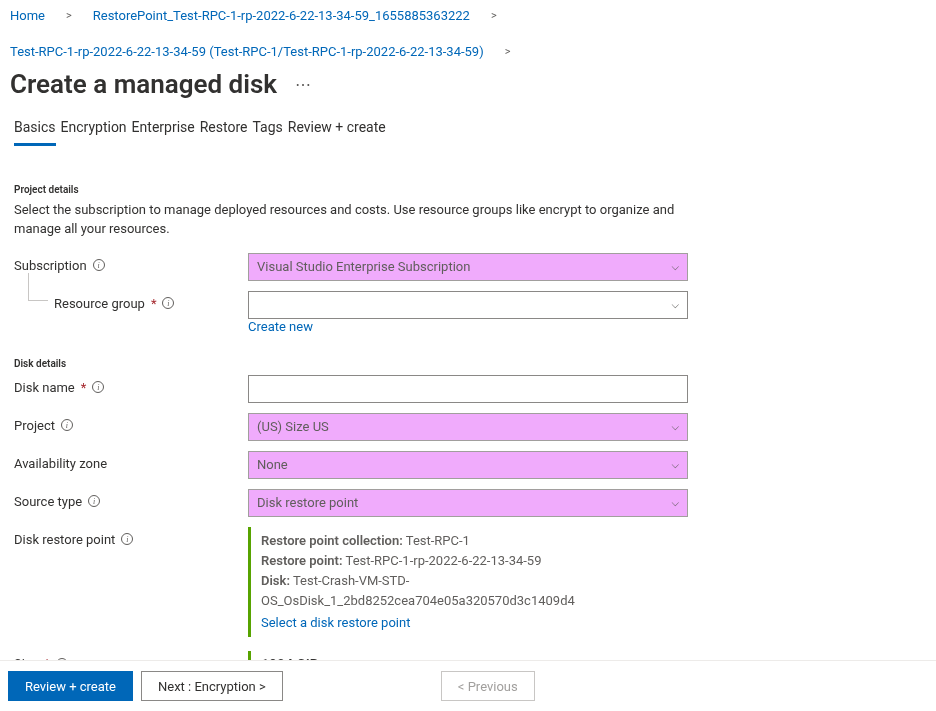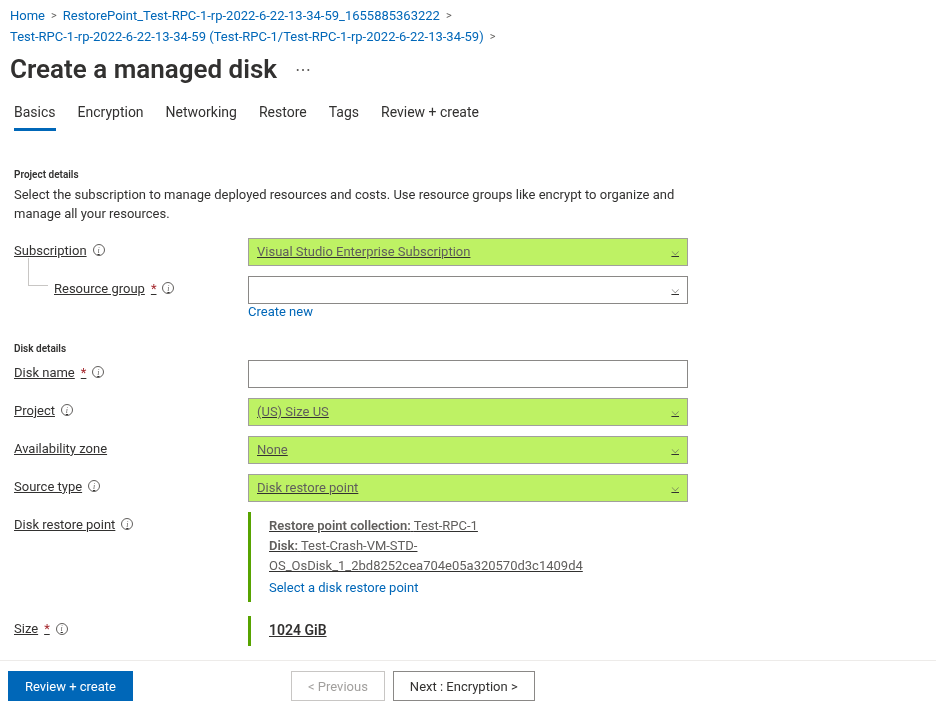--- a/index.html
+++ b/index.html
@@ -8,42 +8,42 @@
       font-size: 13px;
       color: #323130;
       background: #fff;
       width: 936px;
       height: 711px;
       position: relative;
     }
     .breadcrumb {
       display: flex;
       align-items: center;
-      gap: 6px;
+      gap: 21px;
       padding: 8px 10px 4px 10px;
       font-size: 13px;
       flex-wrap: wrap;
     }
     .breadcrumb a { color: #0067b8; text-decoration: none; cursor: pointer; }
     .breadcrumb .sep { color: #605e5c; font-size: 11px; }
     .title-row {
       display: flex;
       align-items: center;
       gap: 14px;
       padding: 6px 10px 4px 10px;
     }
     .page-title {
       font-size: 26px;
       font-weight: 600;
       color: #323130;
     }
     .ellipsis-btn { color: #605e5c; font-size: 16px; cursor: pointer; padding: 0 4px; }
     .tabs {
       display: flex;
-      gap: 22px;
+      gap: 5px;
       padding: 16px 14px 0 14px;
       border-bottom: none;
     }
     .tab {
       font-size: 14px;
       color: #323130;
       padding-bottom: 8px;
       cursor: pointer;
       border-bottom: 2px solid transparent;
     }
@@ -63,21 +63,20 @@
       font-weight: 600;
       margin-top: 24px;
       margin-bottom: 6px;
       color: #323130;
     }
     .section-desc { color: #323130; line-height: 1.45; margin-bottom: 14px; }
     .field-row {
       display: flex;
       align-items: flex-start;
       margin-bottom: 10px;
-      text-decoration: underline;
     }
     .field-label {
       width: 234px;
       min-width: 234px;
       padding-top: 5px;
       display: flex;
       align-items: center;
       gap: 6px;
       color: #323130;
     }
@@ -115,21 +114,21 @@
       border: 1px solid #8a8886;
       background: #fff;
       display: flex;
       align-items: center;
       justify-content: space-between;
       padding: 0 8px;
       cursor: pointer;
       font-size: 13px;
     }
     .select-box.disabled {
-      background: #bef264;
+      background: #f0abfc;
       border-color: #a19f9d;
       color: #605e5c;
       cursor: default;
     }
     .select-box .chev {
       font-size: 10px;
       color: #605e5c;
     }
     .text-input {
       width: 100%;
@@ -140,21 +139,21 @@
       font-family: inherit;
     }
     .link-under {
       color: #0067b8;
       font-size: 13px;
       cursor: pointer;
       display: inline-block;
     }
     .info-block {
       border-left: 3px solid #57a300;
-      padding: 4px 0 4px 18px;
+      padding: 4px 0 4px 10px;
       line-height: 1.55;
     }
     .info-block .label { color: #605e5c; font-weight: 600; }
     .info-block .val { color: #605e5c; }
     .info-block .size-main { font-weight: 600; color: #323130; font-size: 14px; }
     .info-block a { color: #0067b8; text-decoration: none; cursor: pointer; display: inline-block; margin-top: 2px; }
     .footer {
       position: absolute;
       left: 0;
       bottom: 0;
@@ -200,21 +199,21 @@
 </div>
 
 <div class="title-row">
   <h1 class="page-title">Create a managed disk</h1>
   <span class="ellipsis-btn">⋯</span>
 </div>
 
 <div class="tabs">
   <div class="tab active">Basics</div>
   <div class="tab">Encryption</div>
-  <div class="tab">Networking</div>
+  <div class="tab">Enterprise</div>
   <div class="tab">Restore</div>
   <div class="tab">Tags</div>
   <div class="tab">Review + create</div>
 </div>
 
 <div class="content">
 
   <div class="section-h">Project details</div>
   <p class="section-desc">Select the subscription to manage deployed resources and costs. Use resource groups like encrypt to organize and manage all your resources.</p>
 
@@ -303,20 +302,24 @@
       <span>Disk restore point</span>
       <span class="info-icon">i</span>
     </div>
     <div class="field-control">
       <div class="info-block">
         <div>
           <span class="label">Restore point collection:</span>
           <span class="val">Test-RPC-1</span>
         </div>
         <div>
+          <span class="label">Restore point:</span>
+          <span class="val">Test-RPC-1-rp-2022-6-22-13-34-59</span>
+        </div>
+        <div>
           <span class="label">Disk:</span>
           <span class="val">Test-Crash-VM-STD-OS_OsDisk_1_2bd8252cea704e05a320570d3c1409d4</span>
         </div>
         <a>Select a disk restore point</a>
       </div>
     </div>
   </div>
 
   <div class="field-row" style="margin-top:14px;">
     <div class="field-label">
@@ -329,15 +332,15 @@
         <div class="size-main">1024 GiB</div>
 
       </div>
     </div>
   </div>
 
 </div>
 
 <div class="footer">
   <button class="btn primary">Review + create</button>
+  <button class="btn">Next : Encryption &gt;</button>
   <button class="btn disabled spacer-left">&lt; Previous</button>
-  <button class="btn">Next : Encryption &gt;</button>
 </div>
 
 </body></html>

